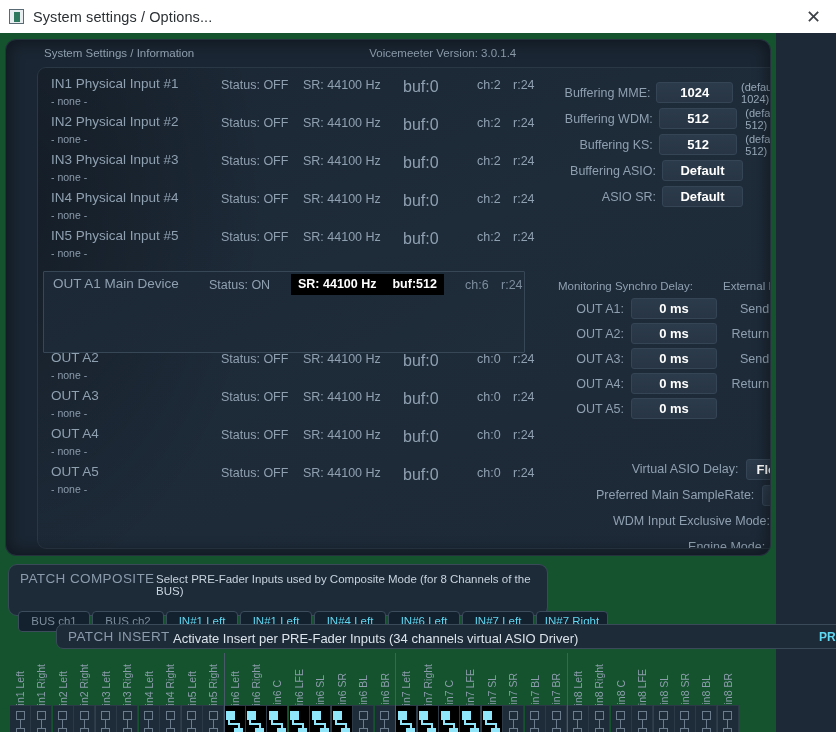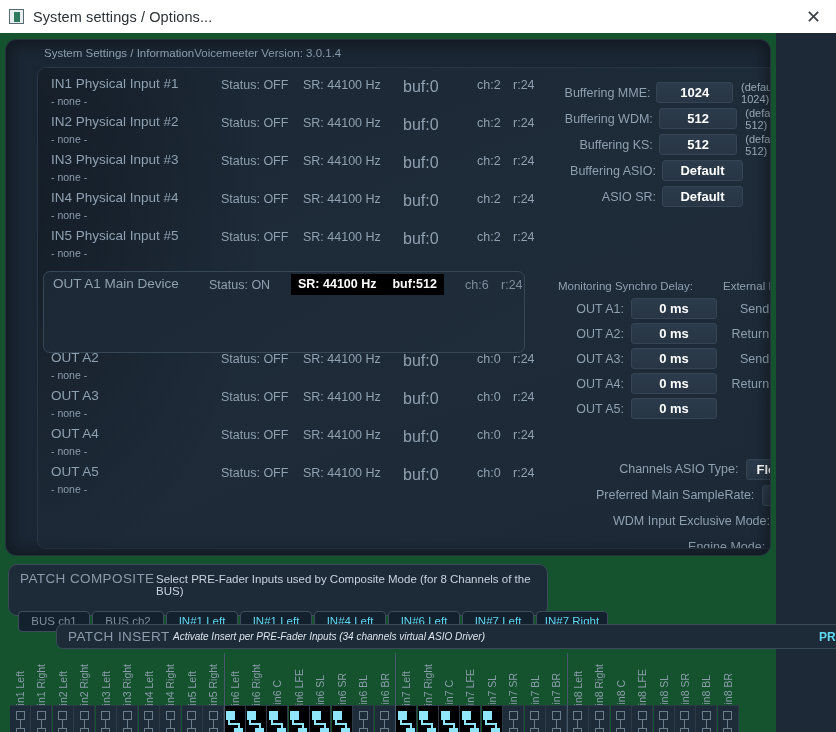--- a/index.html
+++ b/index.html
@@ -70,21 +70,21 @@
   }
 
   .hdr-row {
     height: 22px;
     display: flex; align-items: center;
     font-size: 11.5px;
     color: #93a3b2;
     padding-top: 3px;
   }
   .hdr-left { margin-left: 38px; }
-  .hdr-mid  { color:#8d9dac; }
+  .hdr-mid  { margin-left: 175px; color:#8d9dac; }
 
   
   #devpanel {
     position: absolute;
     left: 31px; top: 27px;
     width: 771px; height: 482px;
     border-radius: 9px;
     background: linear-gradient(160deg,#1b2734 0%, #1e2b39 40%, #1d2937 100%);
     border: 1px solid #2a3744;
     overflow: hidden;
@@ -117,21 +117,21 @@
   .dev-row .sr   { position:absolute; left:252px; top:2px; font-size:12.5px; color:#8fa0b0;}
   .dev-row .buf  { position:absolute; left:352px; top:2px; font-size:16px; color:#8fa0b0;}
   .dev-row .ch   { position:absolute; left:426px; top:2px; font-size:12.5px; color:#8fa0b0;}
   .dev-row .r    { position:absolute; left:462px; top:2px; font-size:12.5px; color:#8fa0b0;}
 
   
   #selblock {
     position:absolute; left:5px; top:203px;
     width: 482px; height: 82px;
     border: 1px solid #384756;
-    border-radius: 7px;
+    border-radius: 1px;
     background: linear-gradient(150deg,#1c2835 0%, #1f2c3a 100%);
   }
   #selblock .name { position:absolute; left:9px; top:4px; font-size:13.5px; color:#8fa0b0; }
   #selblock .st   { position:absolute; left:165px; top:6px; font-size:12.5px; color:#8fa0b0; }
   #selblock .hl {
     position:absolute; left:247px; top:2px;
     background:#000000;
     padding: 3px 7px 4px 7px;
     font-size:12.5px; color:#ffffff; font-weight:bold;
     white-space:nowrap;
@@ -222,21 +222,21 @@
     border:1px solid #3a4a59; border-radius:7px;
     background:#1d2a38;
     margin-left:48px;
   }
   #insert-head .ititle {
     position:absolute; left:11px; top:4px;
     font-size:13.5px; color:#8b9bab; letter-spacing:.4px;
   }
   #insert-head .idesc {
     position:absolute; left:116px; top:6px;
-    font-size:10px; color:#dbe4eb;font-style:italic;
+    font-size:13px; color:#dbe4eb;
   }
   #insert-head .prefx {
     position:absolute; right:12px; top:5px;
     font-size:12px; font-weight:bold; color:#5fd8f2;
   }
 
   #insert-grid {
     position:absolute; left:8px; top:620px;
     width: 820px; height: 108px;
   }
@@ -464,21 +464,21 @@
           <div class="fx-row" style="top:75px">
             <div class="lab">Return 2:</div>
             <div class="fx-btn">-</div>
 
           </div>
         </div>
       </div>
 
       <div id="lowerset">
         <div class="ls-row">
-          <div class="lab">Channels ASIO Type:</div>
+          <div class="lab">Virtual ASIO Delay:</div>
           <div class="fld">Float32LSB</div>
         </div>
         <div class="ls-row">
           <div class="lab">Preferred Main SampleRate:</div>
           <div class="fld">44100 Hz</div>
         </div>
         <div class="ls-row">
           <div class="lab">WDM Input Exclusive Mode:</div>
           <div class="fld">Yes</div>
         </div>

